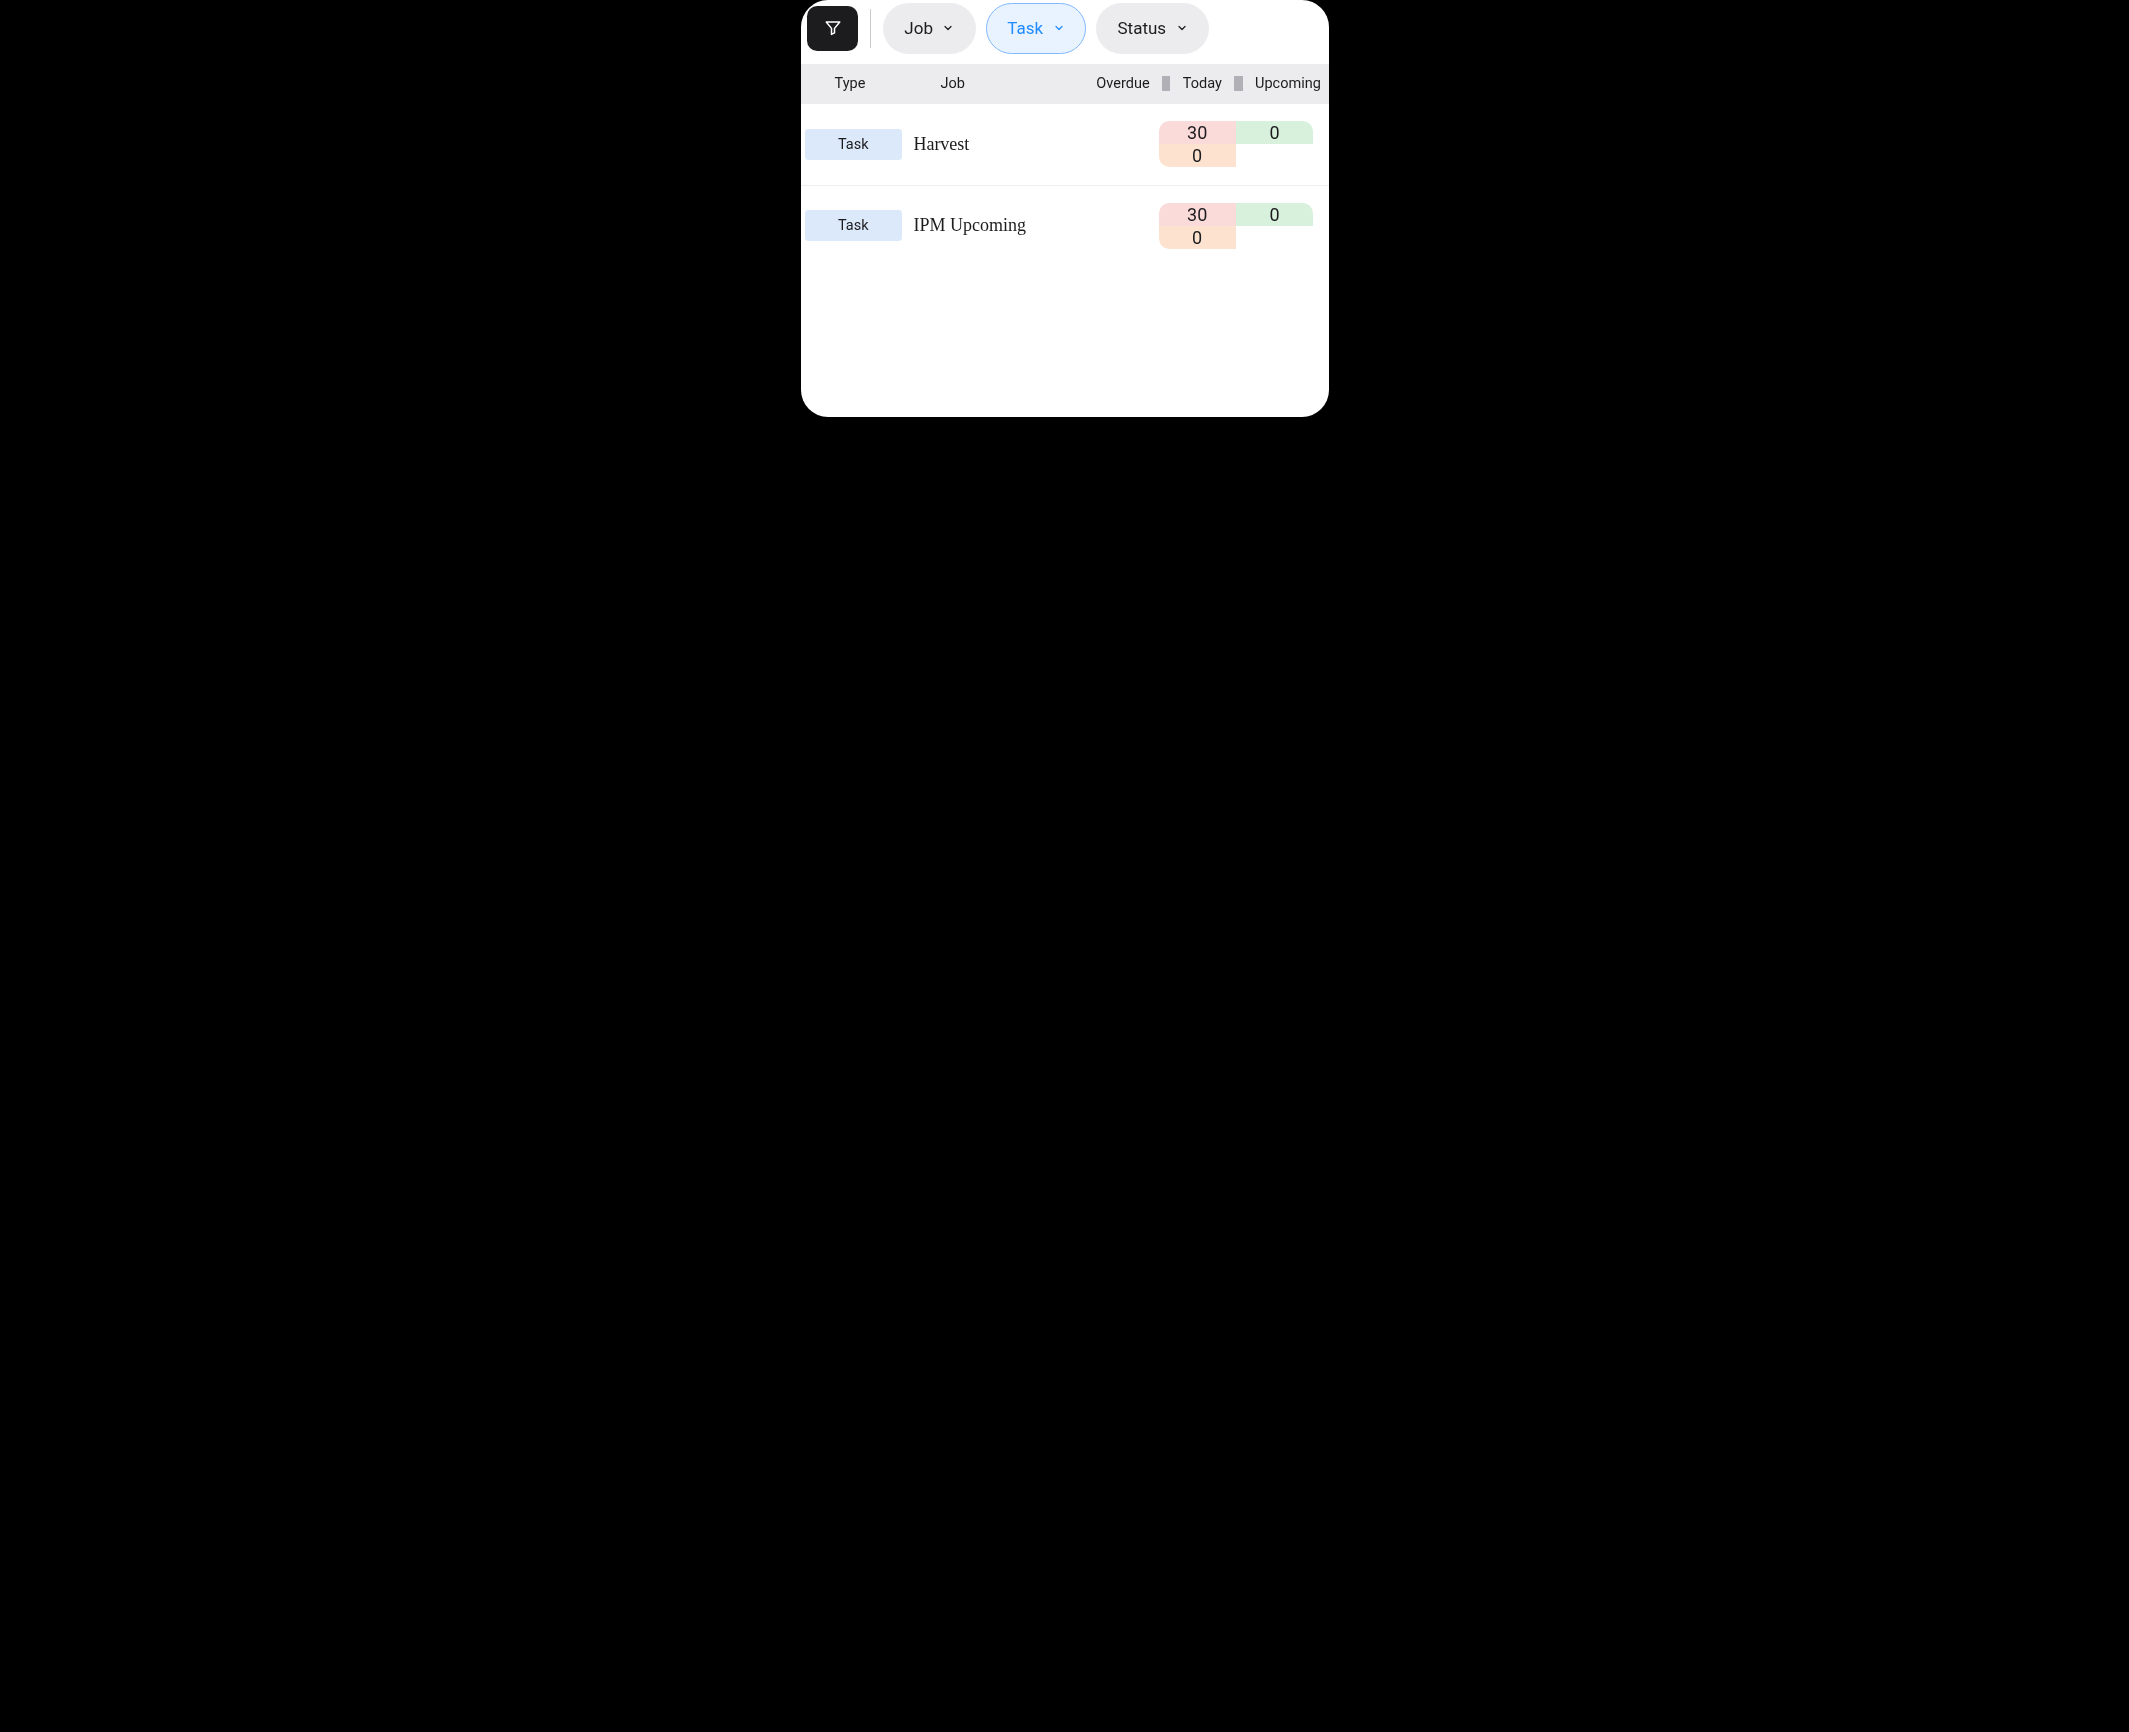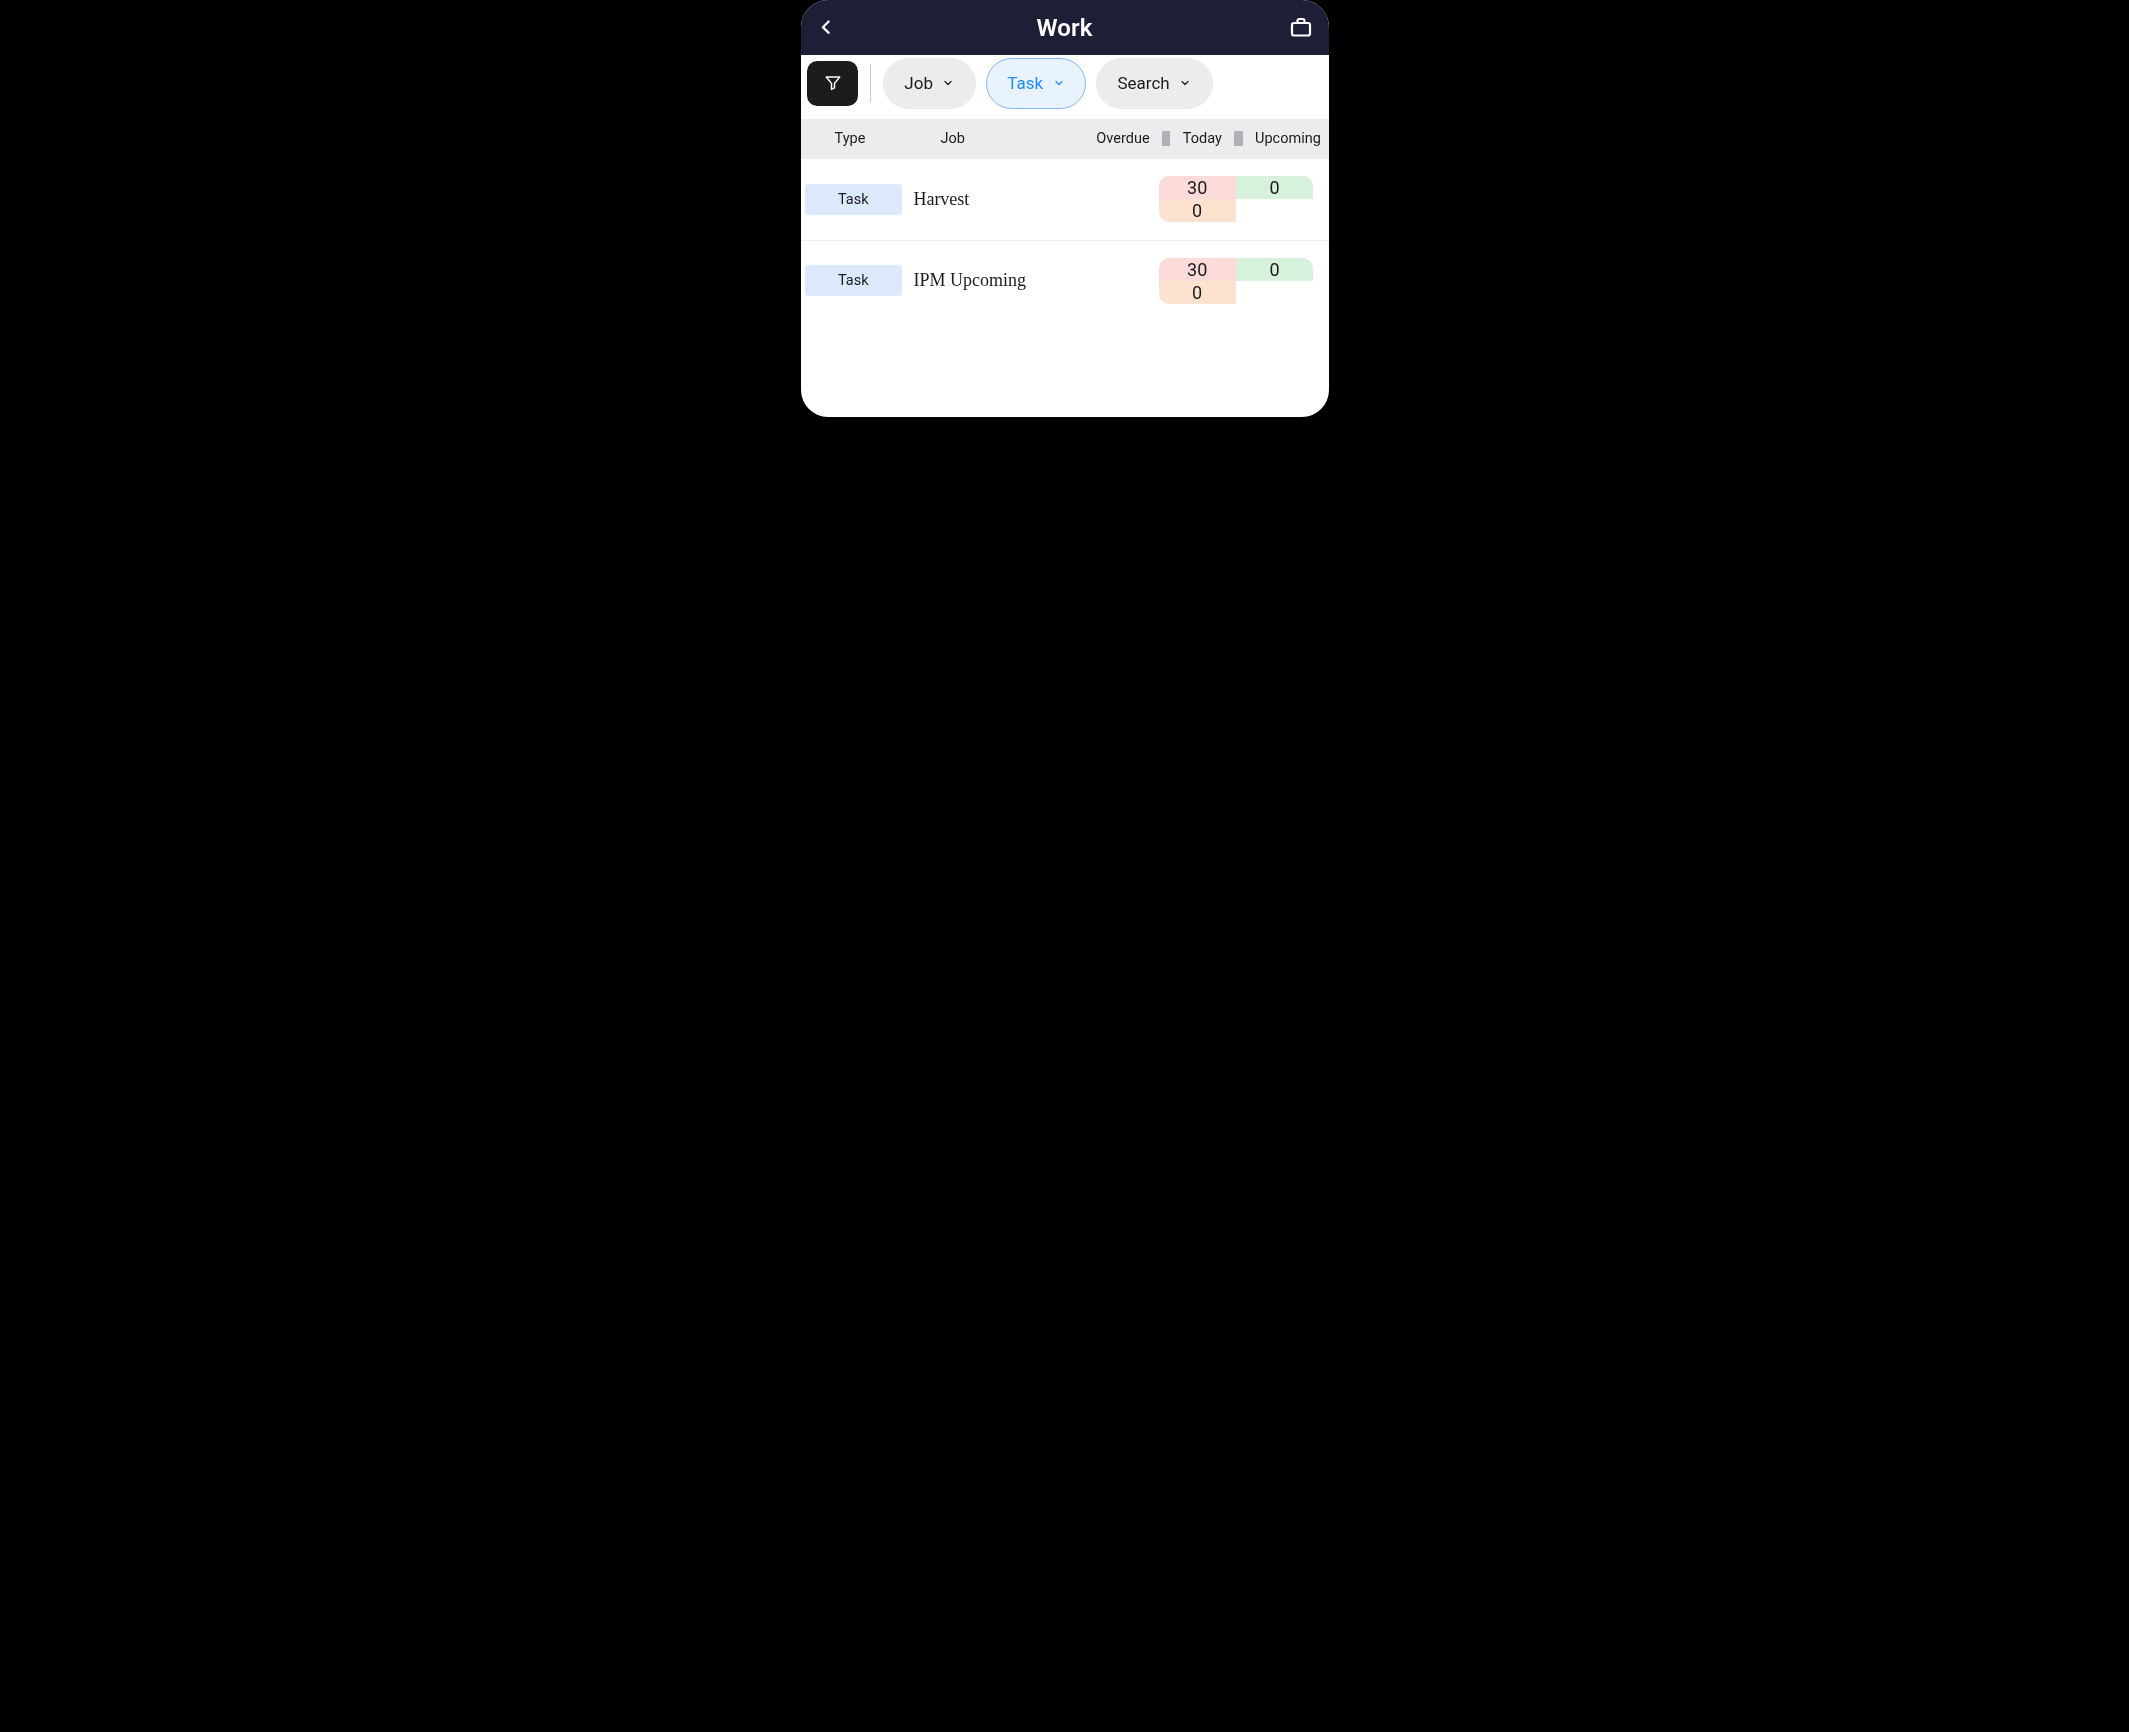--- a/index.html
+++ b/index.html
@@ -205,34 +205,20 @@
   }
   .stats .overdue  { background: var(--cell-overdue-bg); }
   .stats .today    { background: var(--cell-today-bg); }
   .stats .upcoming { background: var(--cell-upcoming-bg); }
 </style>
 </head>
 <body>
 
 <div class="device">
 
-  <div class="header">
-    <div class="back">
-      <svg viewBox="0 0 24 24" width="17" height="20.4" fill="none" stroke="currentColor" stroke-width="3.2" stroke-linecap="round" stroke-linejoin="round">
-        <polyline points="15 4 7 12 15 20"></polyline>
-      </svg>
-    </div>
-    <div class="title">Work</div>
-    <div class="briefcase">
-      <svg viewBox="0 0 24 24" width="24" height="24" fill="none" stroke="currentColor" stroke-width="2.2" stroke-linecap="round" stroke-linejoin="round">
-        <rect x="3" y="7.5" width="18" height="12.5" rx="2"></rect>
-        <path d="M8.5 7.5 V5.5 a2 2 0 0 1 2 -2 h3 a2 2 0 0 1 2 2 V7.5"></path>
-      </svg>
-    </div>
-  </div>
 
 
   <div class="chips-row">
     <div class="funnel">
       <svg viewBox="0 0 24 24" width="18" height="18" fill="none" stroke="currentColor" stroke-width="2" stroke-linejoin="round" stroke-linecap="round">
         <path d="M3 4 h18 l-7 8.5 v6 l-4 2 v-8 Z"></path>
       </svg>
     </div>
     <div class="vsep"></div>
 
@@ -244,21 +230,21 @@
     </div>
 
     <div class="chip active">
       <span>Task</span>
       <svg class="chev" viewBox="0 0 24 24" fill="none" stroke="currentColor" stroke-width="2.4" stroke-linecap="round" stroke-linejoin="round">
         <polyline points="6 9 12 15 18 9"></polyline>
       </svg>
     </div>
 
     <div class="chip">
-      <span>Search</span>
+      <span>Status</span>
       <svg class="chev" viewBox="0 0 24 24" fill="none" stroke="currentColor" stroke-width="2.4" stroke-linecap="round" stroke-linejoin="round">
         <polyline points="6 9 12 15 18 9"></polyline>
       </svg>
     </div>
   </div>
 
   <div class="thead">
     <div>Type</div>
     <div>Job</div>
     <div class="stat-labels">

